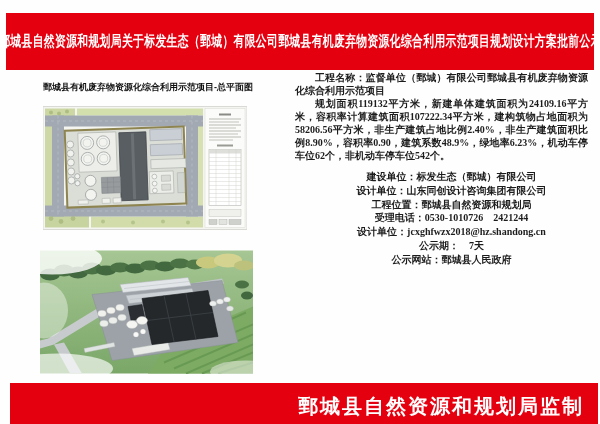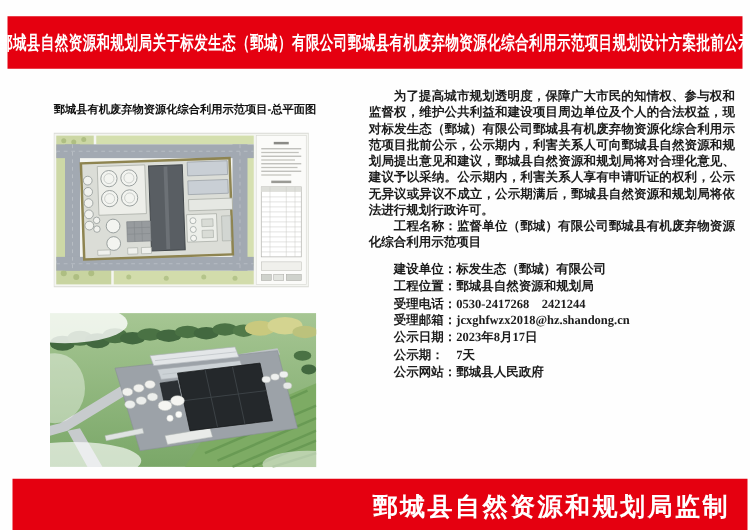--- a/index.html
+++ b/index.html
@@ -3,21 +3,21 @@
 <meta charset="utf-8">
 <style>
   :root { --accent:#e50010; --ink:#1c1c1c; }
   * { box-sizing:border-box; margin:0; padding:0; }
   body { background:#ffffff; font-family:"Liberation Sans", sans-serif; }
   .page {
     position:relative; width:600px; height:424px; background:#fefefe;
     overflow:hidden; margin:0 auto;
   }
   .title-bar {
-    position:absolute; left:6px; top:13px; width:588px; height:42px;
+    position:absolute; left:6px; top:13px; width:588px; height:57px;
     background:var(--accent); display:flex; align-items:center; justify-content:center;
   }
   .title-text {
     color:#ffffff; font-weight:700; font-size:15px; white-space:nowrap;
     display:inline-block; transform:scaleX(0.72); transform-origin:50% 50%;
     font-family:"Liberation Sans", sans-serif; letter-spacing:0.5px;
   }
   .caption {
     position:absolute; left:12px; top:81px; width:272px; text-align:center;
     font-size:9px; font-weight:700; color:#111;
@@ -26,21 +26,21 @@
   .siteplan { position:absolute; left:43px; top:106px; width:204px; height:124px; }
   .aerial   { position:absolute; left:40px; top:250px; width:213px; height:124px; }
   .siteplan svg, .aerial svg { display:block; width:100%; height:100%; }
   .right-col {
     position:absolute; left:295px; top:71px; width:293px;
     font-family:"Liberation Serif", serif; font-weight:700; color:var(--ink);
     font-size:10px; line-height:13px; text-align:justify;
   }
   .right-col p { margin:0; text-indent:2em; }
   .info-block { margin-top:8px; }
-  .info-line { line-height:13.8px; text-indent:2em; white-space:pre-wrap; text-align:left; }
+  .info-line { line-height:13.8px; text-indent:2em; white-space:pre-wrap; text-align:center; }
   .footer-bar {
     position:absolute; left:10px; top:383px; width:588px; height:46px;
     background:var(--accent); display:flex; align-items:center; justify-content:flex-end;
     padding-right:14px;
   }
   .footer-text {
     color:#ffffff; font-weight:700; font-size:20px; letter-spacing:2px;
     font-family:"Liberation Serif", serif; white-space:nowrap; line-height:29px;
   }
 </style>
@@ -256,28 +256,28 @@
       <g>
         <ellipse cx="12" cy="8" rx="50" ry="16" fill="#ffffff" opacity="0.8"></ellipse>
         <ellipse cx="4" cy="60" rx="24" ry="28" fill="#ffffff" opacity="0.4"></ellipse>
         <ellipse cx="18" cy="118" rx="55" ry="15" fill="#ffffff" opacity="0.65"></ellipse>
         <ellipse cx="206" cy="121" rx="36" ry="11" fill="#eef3ea" opacity="0.55"></ellipse>
       </g>
     </svg>
   </div>
 
   <div class="right-col">
-    <p>为了提高城市规划透明度，保障广大市民的知情权、参与权和监督权，维护公共利益和建设项目周边单位及个人的合法权益，现对标发生态（鄄城）有限公司鄄城县有机废弃物资源化综合利用示范项目批前公示，公示期内，利害关系人可向鄄城县自然资源和规划局提出意见和建议，鄄城县自然资源和规划局将对合理化意见、建议予以采纳。公示期内，利害关系人享有申请听证的权利，公示无异议或异议不成立，公示期满后，鄄城县自然资源和规划局将依法进行规划行政许可。</p>
     <p>工程名称：监督单位（鄄城）有限公司鄄城县有机废弃物资源化综合利用示范项目</p>
+    <p>规划面积119132平方米，新建单体建筑面积为24109.16平方米，容积率计算建筑面积107222.34平方米，建构筑物占地面积为58206.56平方米，非生产建筑占地比例2.40%，非生产建筑面积比例8.90%，容积率0.90，建筑系数48.9%，绿地率6.23%，机动车停车位62个，非机动车停车位542个。</p>
     <div class="info-block">
       <div class="info-line">建设单位：标发生态（鄄城）有限公司</div>
+      <div class="info-line">设计单位：山东同创设计咨询集团有限公司</div>
       <div class="info-line">工程位置：鄄城县自然资源和规划局</div>
-      <div class="info-line">受理电话：0530-2417268　2421244</div>
-      <div class="info-line">受理邮箱：jcxghfwzx2018@hz.shandong.cn</div>
-      <div class="info-line">公示日期：2023年8月17日</div>
+      <div class="info-line">受理电话：0530-1010726　2421244</div>
+      <div class="info-line">设计单位：jcxghfwzx2018@hz.shandong.cn</div>
       <div class="info-line">公示期：　7天</div>
       <div class="info-line">公示网站：鄄城县人民政府</div>
     </div>
   </div>
 
   <div class="footer-bar">
     <span class="footer-text">鄄城县自然资源和规划局监制</span>
   </div>
 
 </div>

